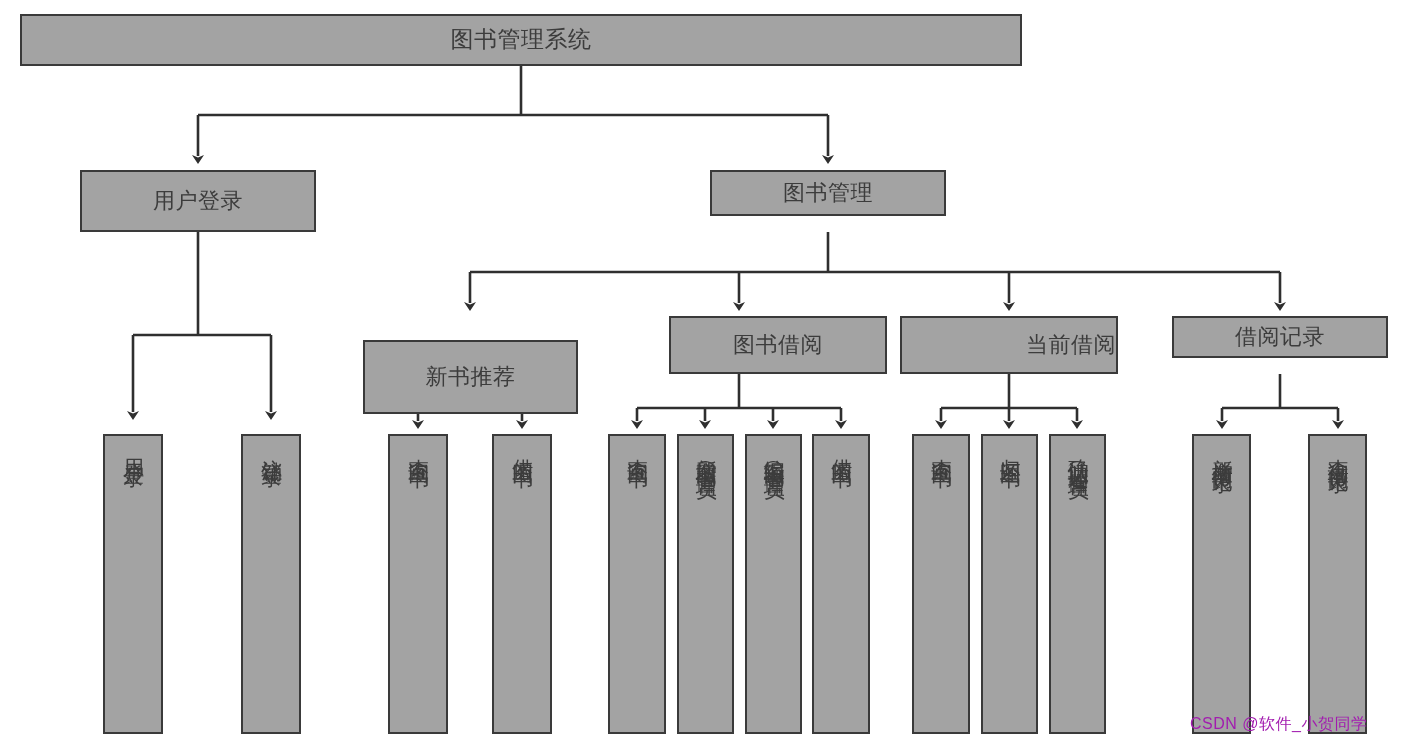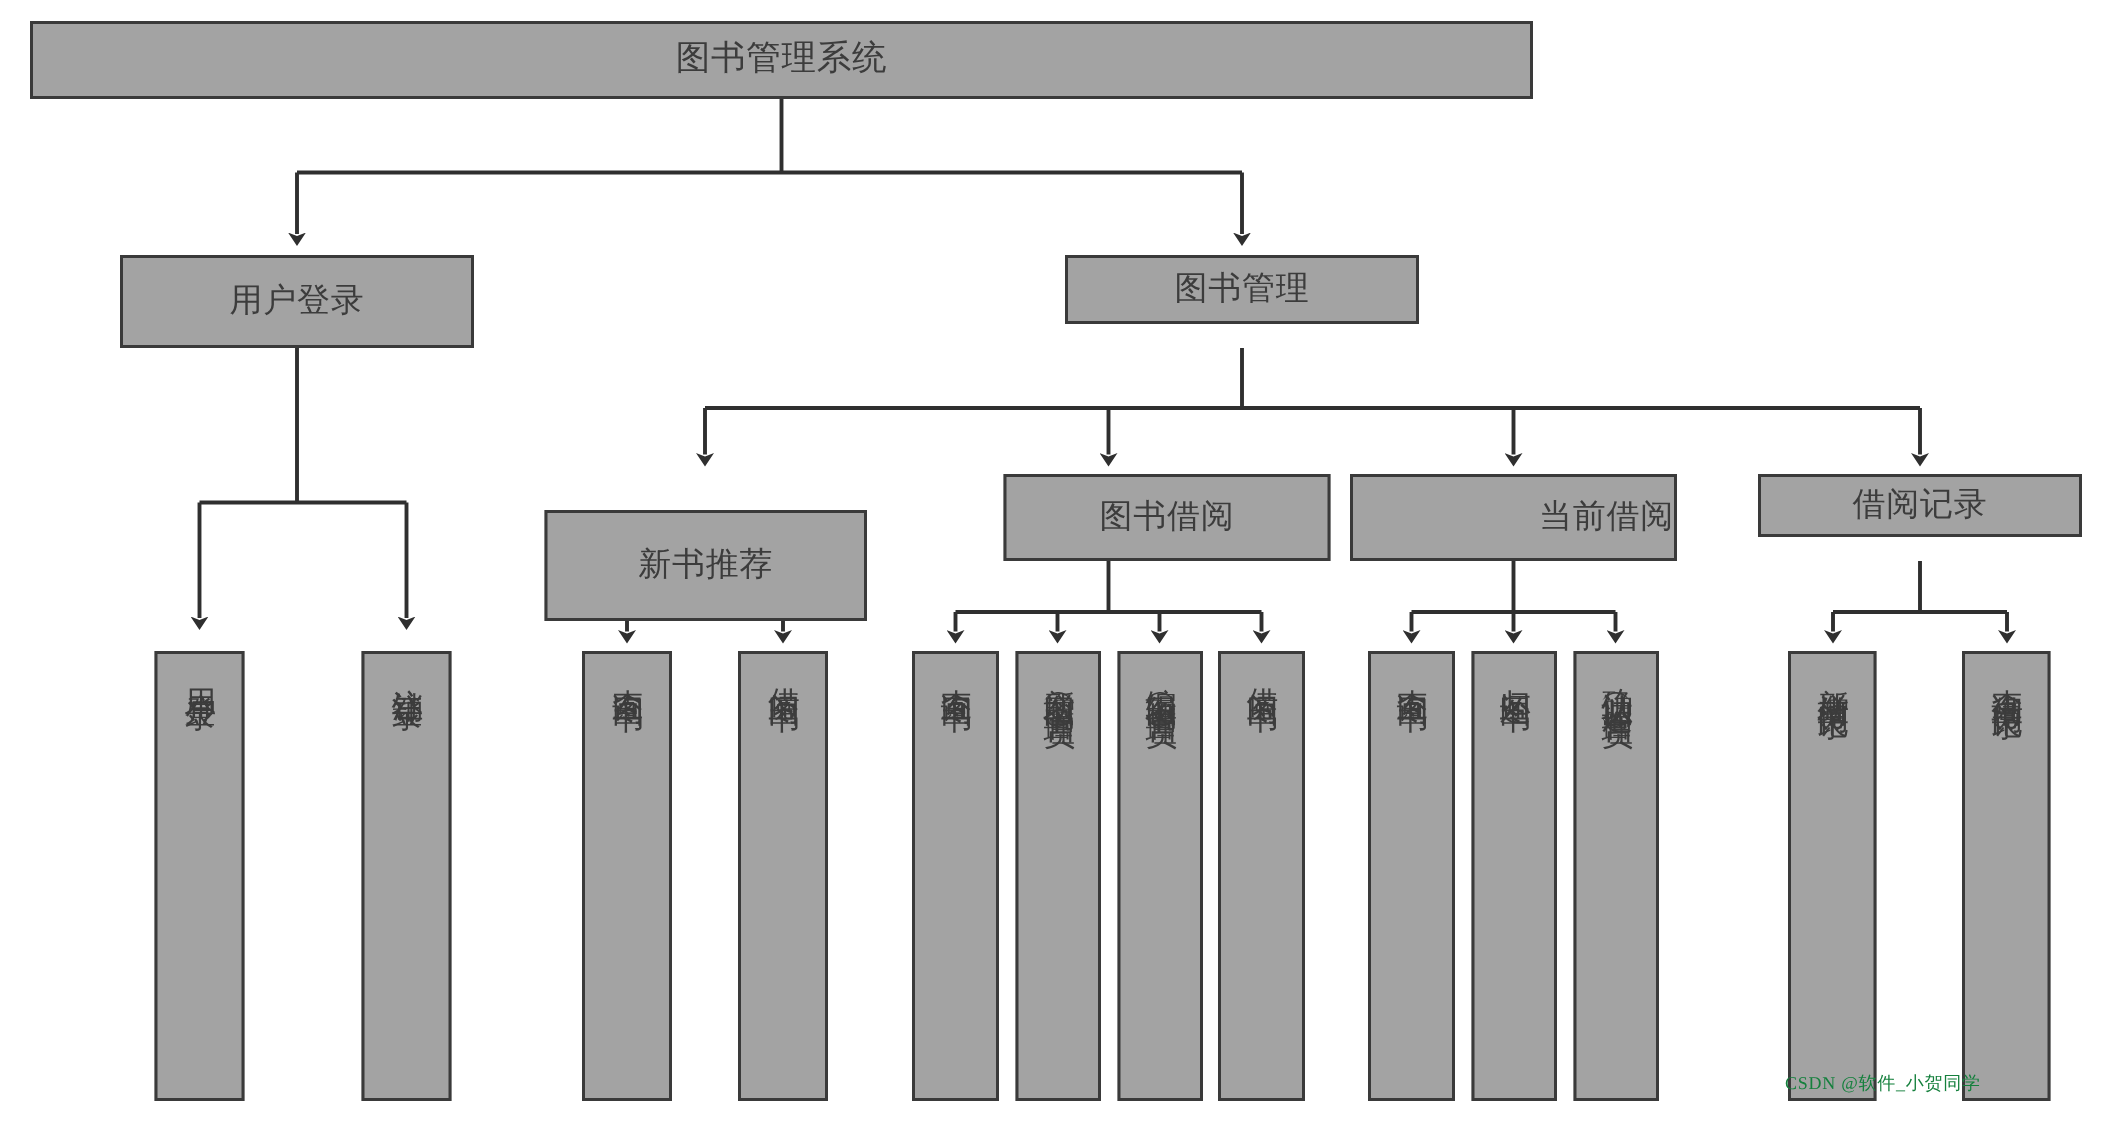--- a/index.html
+++ b/index.html
@@ -56,26 +56,26 @@
     text-orientation: upright;
     font-size: 21px;
     line-height: 1.02;
     letter-spacing: 3px;
   }
   .node.root .node-label { font-size: 23px; }
   .watermark {
     position: absolute;
     left: 1190px;
     top: 714px;
-    font-size: 12px;
-    color: #15803d;
+    font-size: 16px;
+    color: #a21caf;
     letter-spacing: 0.5px;
     z-index: 3;
     white-space: nowrap;
-    font-family: Liberation Serif, serif;
+    font-family: Liberation Sans, sans-serif;
   }
 </style>
 </head>
 <body>
 
 <div id="diagram-canvas">
 
   <svg id="edge-layer" viewBox="0 0 1405 747" xmlns="http://www.w3.org/2000/svg">
     <defs>
       <marker id="arrowhead" markerWidth="10" markerHeight="12" refX="1" refY="6" orient="auto" markerUnits="userSpaceOnUse">

